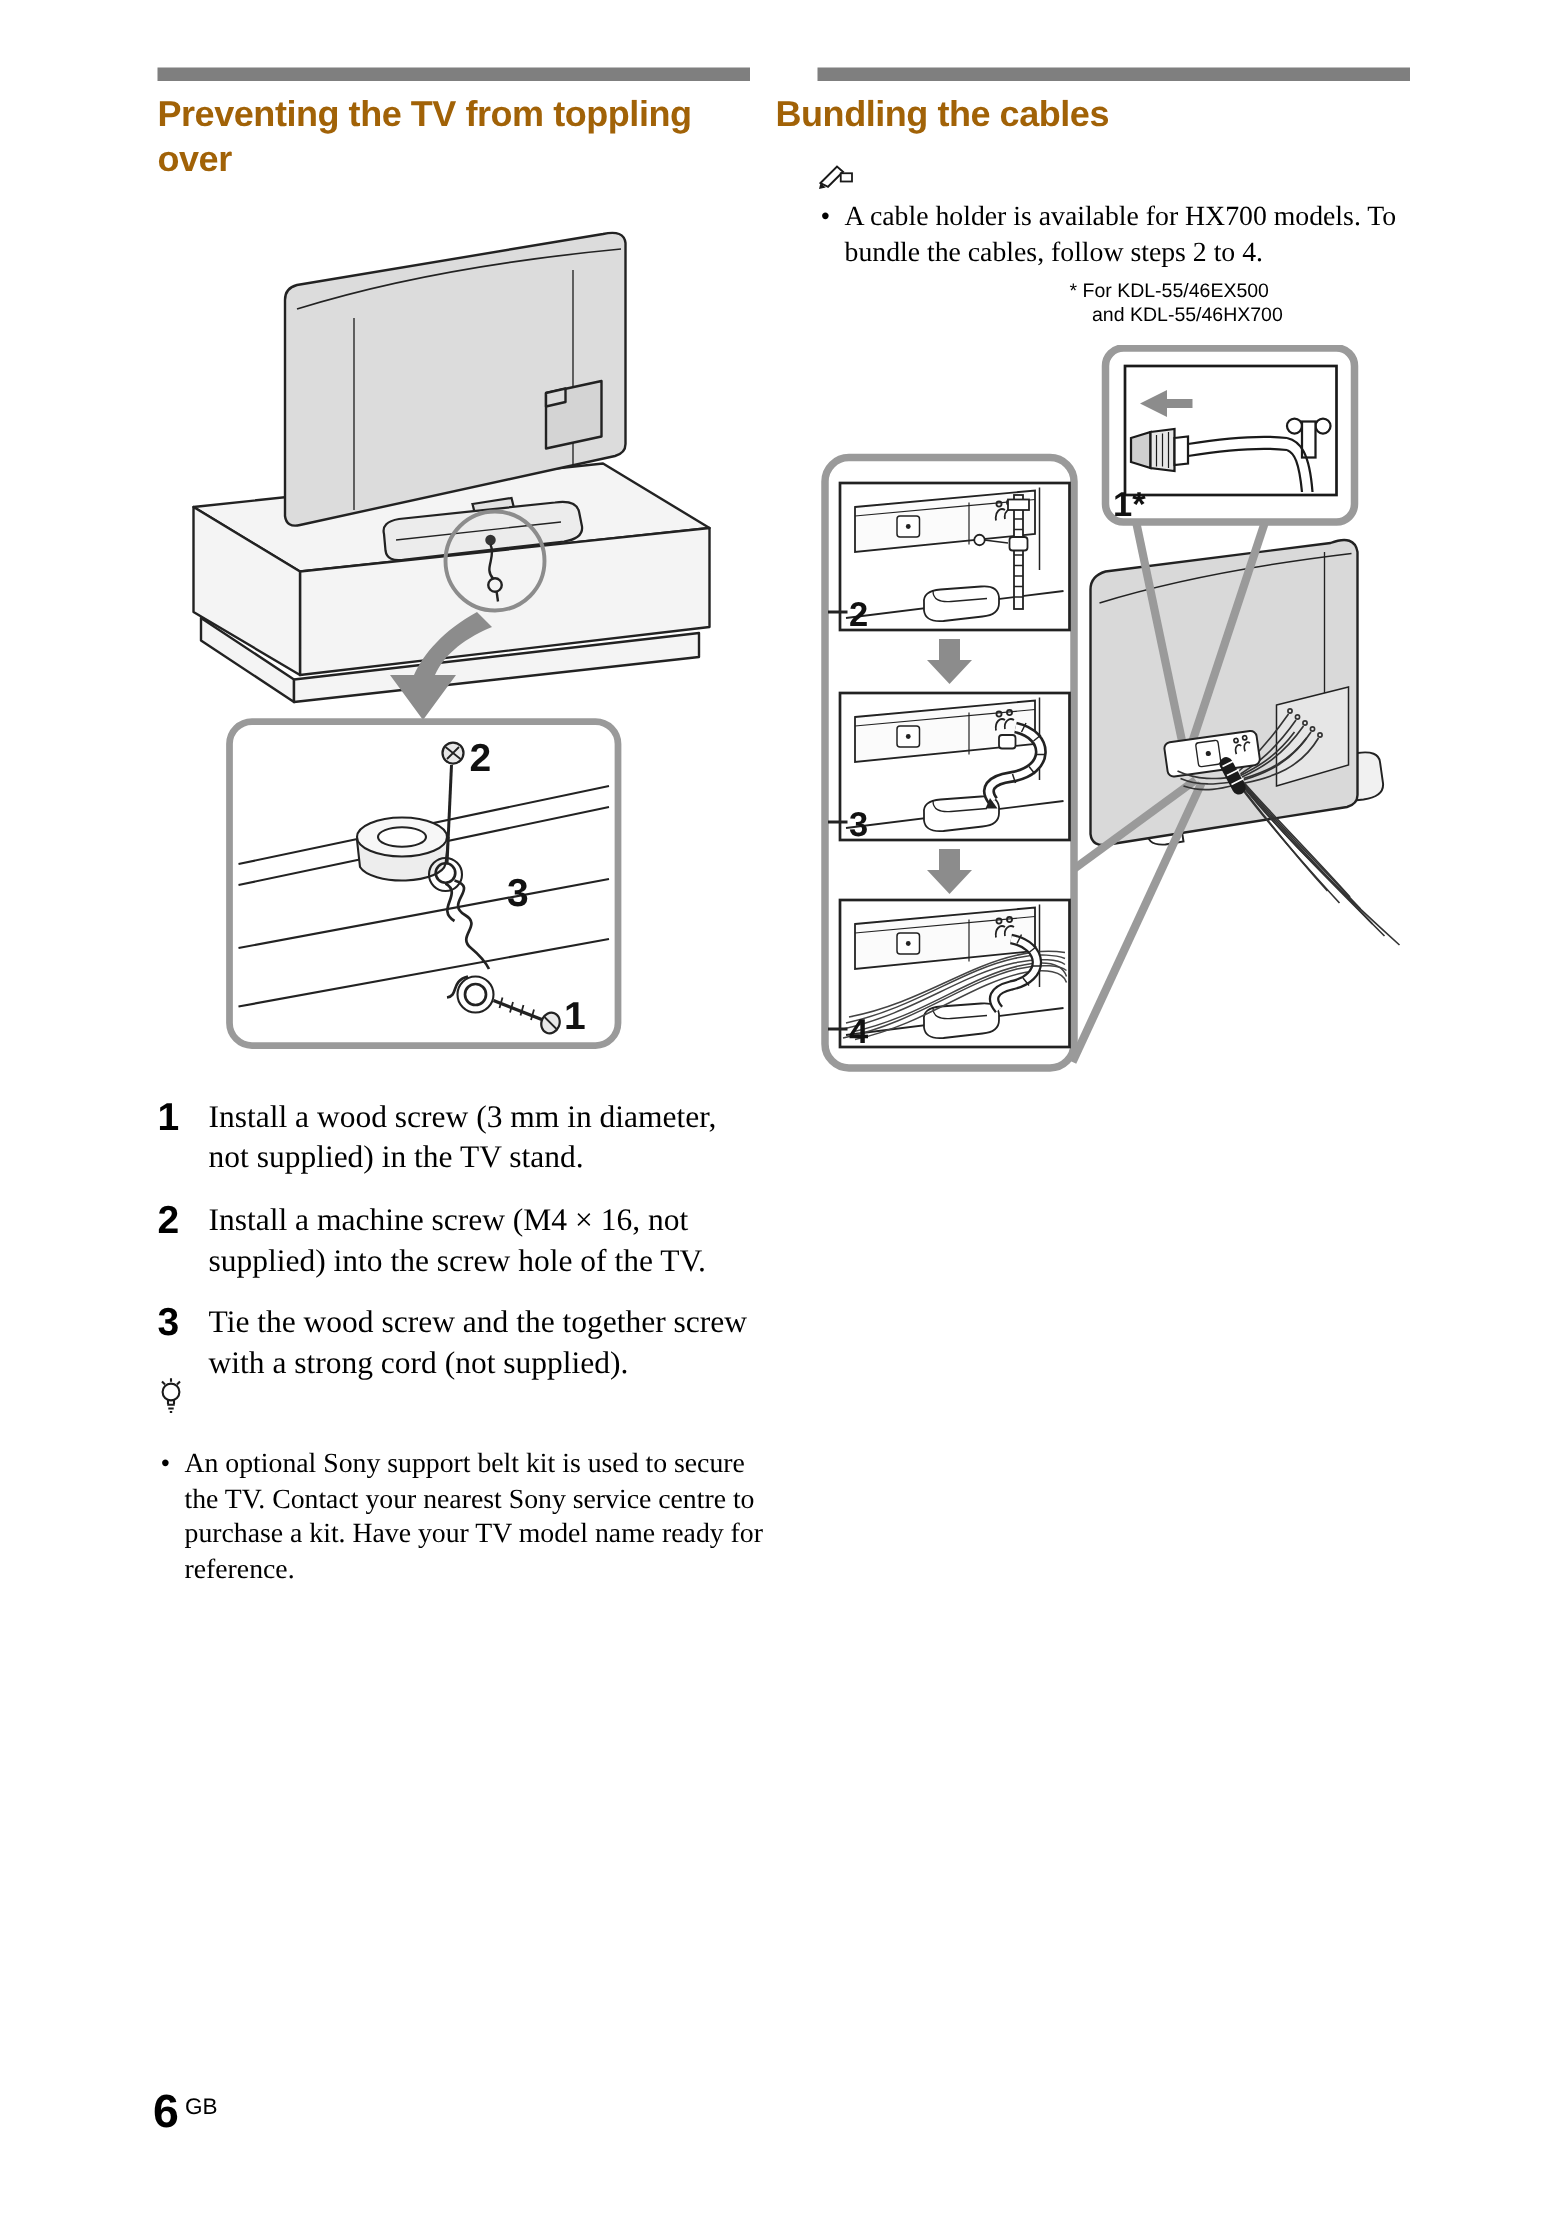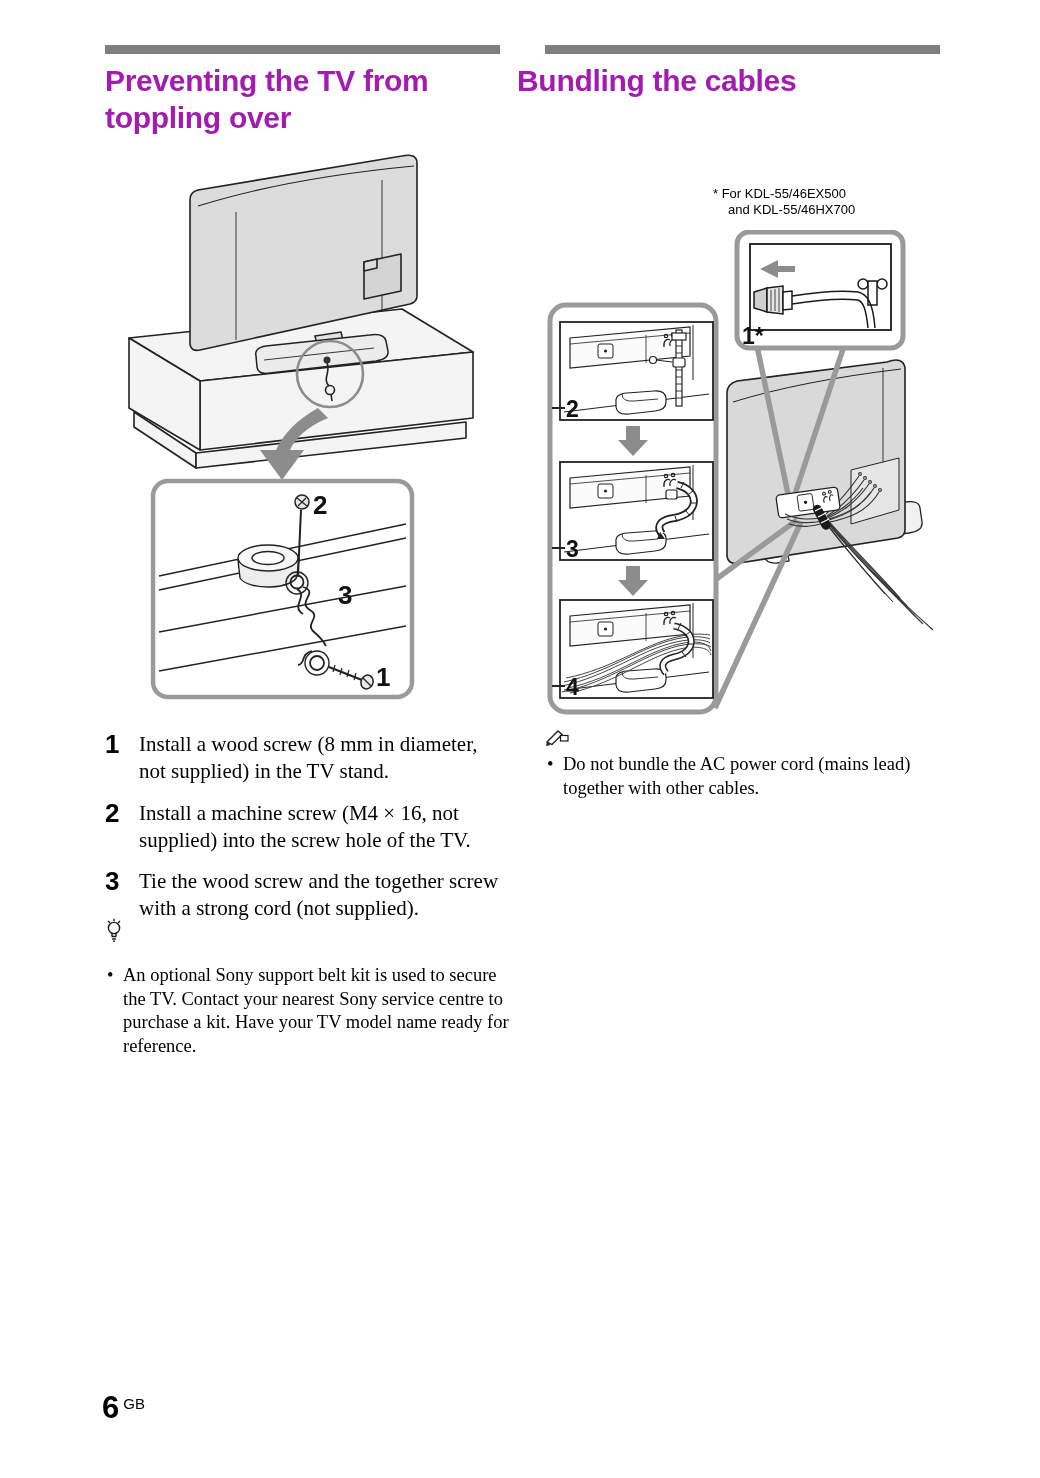--- a/index.html
+++ b/index.html
@@ -1,21 +1,21 @@
 <!DOCTYPE html>
 <html><head>
 <meta charset="utf-8">
 <style>
   html,body { margin:0; padding:0; background:#ffffff; }
   .page { position:relative; width:1040px; height:1478px; background:#ffffff; overflow:hidden;
           font-family:"Liberation Serif", serif; color:#000; }
   .abs { position:absolute; }
   .bar { height:9px; background:#7f7f7f; }
   .col-heading { font-family:"Liberation Sans", sans-serif; font-weight:bold;
-                 font-size:30px; line-height:1.24; letter-spacing:-0.3px; color:#a21caf; }
+                 font-size:24px; line-height:1.24; letter-spacing:-0.3px; color:#a16207; }
   .note-li { position:relative; padding-left:18px;
              font-family:"Liberation Serif", serif; font-size:18.5px; line-height:1.28; }
   .note-li::before { content:"\2022"; position:absolute; left:2px; }
   .steps .step { display:flex; gap:12px; margin-bottom:14px; }
   .step-num { font-family:"Liberation Sans", sans-serif; font-weight:bold; font-size:26px;
               line-height:1.05; width:22px; flex:none; }
   .step-text { font-size:21px; line-height:1.3; width:368px; }
   .model-note { font-family:"Liberation Sans", sans-serif; font-size:13px; line-height:1.22; }
   .model-note .mn2 { padding-left:15px; }
   .pageno .pn { font-family:"Liberation Sans", sans-serif; font-weight:bold; font-size:31px; }
@@ -103,21 +103,21 @@
       <path d="M213,200 L221,208" stroke-width="1.2"></path>
     </g>
     <text class="fig-label" x="163" y="36">2</text>
     <text class="fig-label" x="188" y="126">3</text>
     <text class="fig-label" x="226" y="208">1</text>
   </svg>
 
   <div class="abs steps" style="left:105px; top:731px; width:400px">
     <div class="step">
       <span class="step-num">1</span>
-      <span class="step-text">Install a wood screw (8 mm in diameter, not supplied) in the TV stand.</span>
+      <span class="step-text">Install a wood screw (3 mm in diameter, not supplied) in the TV stand.</span>
     </div>
     <div class="step">
       <span class="step-num">2</span>
       <span class="step-text">Install a machine screw (M4 × 16, not supplied) into the screw hole of the TV.</span>
     </div>
     <div class="step">
       <span class="step-num">3</span>
       <span class="step-text">Tie the wood screw and the together screw with a strong cord (not supplied).</span>
     </div>
   </div>
@@ -131,20 +131,28 @@
         <path d="M6.5,18.5 L11.5,18.5 M7.2,21 L10.8,21 M8.2,23.3 L9.8,23.3"></path>
       </g>
     </svg>
     <div class="note-li" style="margin-top:17px">An optional Sony support belt kit is used to secure the TV. Contact your nearest Sony service centre to purchase a kit. Have your TV model name ready for reference.</div>
   </div>
 
   <div class="abs bar" style="left:545px; top:45px; width:395px"></div>
 
   <div class="abs col-heading" style="left:517px; top:62px; width:400px">Bundling the cables</div>
 
+  <div class="abs" style="left:545px; top:106px; width:398px">
+    <svg width="25" height="21" viewBox="0 0 25 21">
+      <path d="M2,16 L13,5 L17,8.5 L7,18.5 Z" fill="#fff" stroke="#1a1a1a" stroke-width="1.3"></path>
+      <path d="M2,16 L1,20 L5.5,19 Z" fill="#1a1a1a"></path>
+      <rect x="15.5" y="9.5" width="7.5" height="5.5" fill="#fff" stroke="#1a1a1a" stroke-width="1.2"></rect>
+    </svg>
+    <div class="note-li" style="margin-top:2px">A cable holder is available for HX700 models. To bundle the cables, follow steps 2 to 4.</div>
+  </div>
 
   <div class="abs model-note" style="left:713px; top:186px; width:240px">
     <div>* For KDL-55/46EX500</div>
     <div class="mn2">and KDL-55/46HX700</div>
   </div>
 
   <svg class="abs" style="left:545px; top:230px" width="495" height="485" viewBox="0 0 495 485">
     <defs>
       <g id="stepbox-base">
         <rect x="0" y="0" width="153" height="98" fill="#fff" stroke="#222" stroke-width="1.8"></rect>
@@ -290,26 +298,18 @@
         <path d="M247,74 C272,70 296,68 313,70" fill="none"></path>
         <circle cx="318" cy="54" r="5"></circle>
         <circle cx="337" cy="54" r="5"></circle>
         <rect x="323" y="51" width="9" height="24"></rect>
         <path d="M313,62 C322,64 328,72 330,98 M313,70 C318,72 321,78 323,98" fill="none"></path>
       </g>
       <text class="fig-label2" x="197" y="114">1*</text>
     </g>
   </svg>
 
-  <div class="abs" style="left:545px; top:726px; width:400px">
-    <svg width="25" height="21" viewBox="0 0 25 21">
-      <path d="M2,16 L13,5 L17,8.5 L7,18.5 Z" fill="#fff" stroke="#1a1a1a" stroke-width="1.3"></path>
-      <path d="M2,16 L1,20 L5.5,19 Z" fill="#1a1a1a"></path>
-      <rect x="15.5" y="9.5" width="7.5" height="5.5" fill="#fff" stroke="#1a1a1a" stroke-width="1.2"></rect>
-    </svg>
-    <div class="note-li" style="margin-top:2px">Do not bundle the AC power cord (mains lead) together with other cables.</div>
-  </div>
 
   <div class="abs pageno" style="left:102px; top:1390px">
     <span class="pn">6</span><span class="pn-sfx">GB</span>
   </div>
 
 </div>
 
 </body></html>

